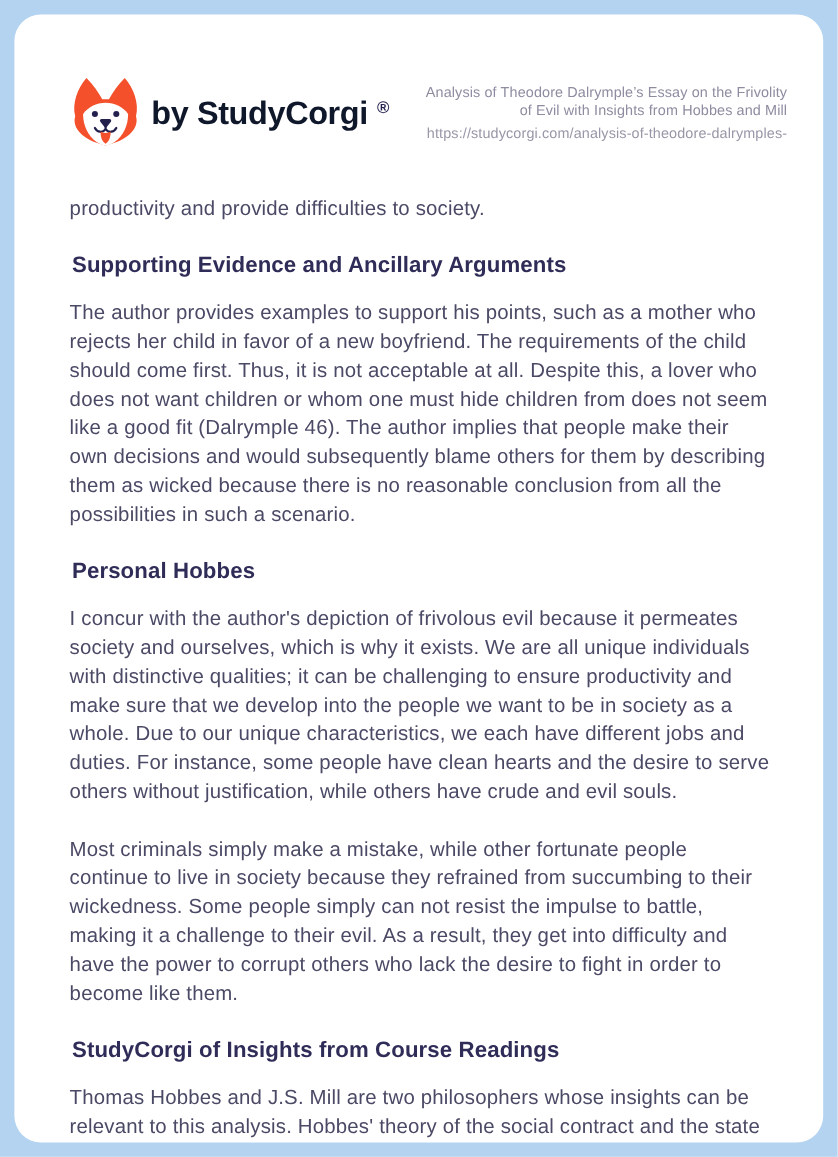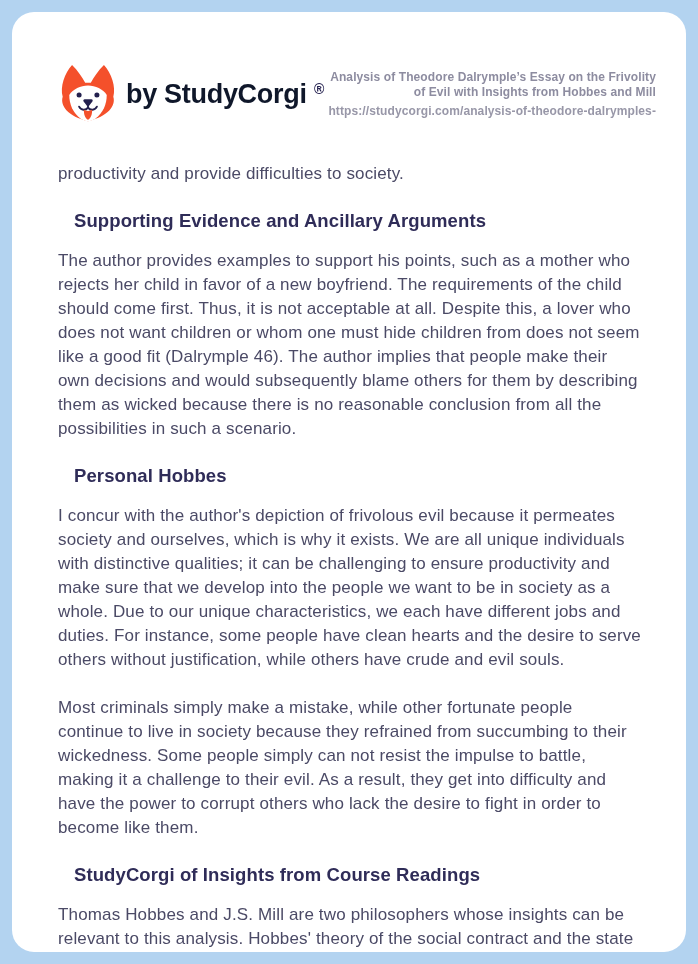--- a/index.html
+++ b/index.html
@@ -38,43 +38,43 @@
     font-size: 14px;
     color: #221F4E;
     position: relative;
     top: -9px;
     margin-left: 3px;
     font-weight: 600;
   }
   .meta { text-align: right; max-width: 340px; }
   .meta-title {
     font-size: 12px;
-    font-weight: 700;
+    font-weight: 400;
     color: #8D8CA0;
     line-height: 15px;
     letter-spacing: 0.1px;
   }
   .meta-url {
     font-size: 12px;
-    font-weight: 700;
+    font-weight: 400;
     color: #9897A8;
     line-height: 14.5px;
     margin-top: 4px;
     letter-spacing: 0.1px;
   }
   .doc { padding: 38px 44px 0 46px; }
   .doc p {
     margin: 0 0 24px;
     font-size: 17px;
     line-height: 24px;
     color: #4B4A66;
     letter-spacing: 0.15px;
   }
   .doc h2 {
-    margin: 24px 16px 17px;
+    margin: 24px 2px 17px;
     font-size: 18.5px;
     font-weight: 700;
     color: #2F2C58;
     letter-spacing: 0.1px;
   }
 </style>
 </head>
 <body>
 
 <div class="card">

